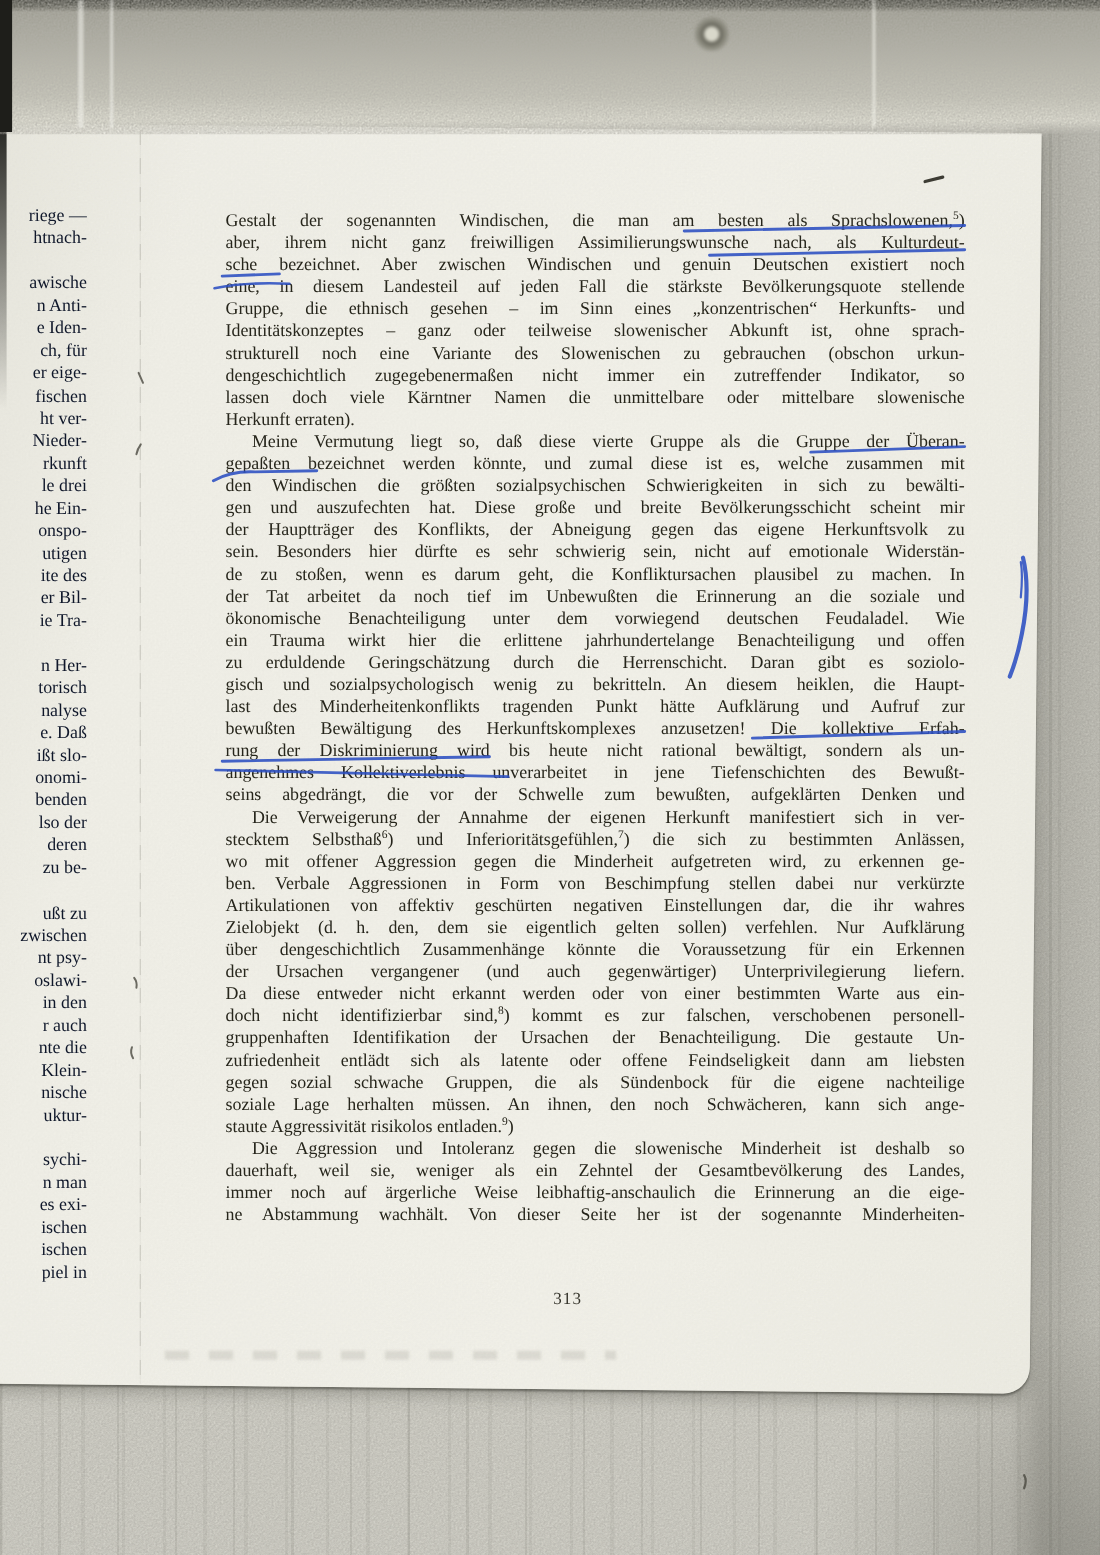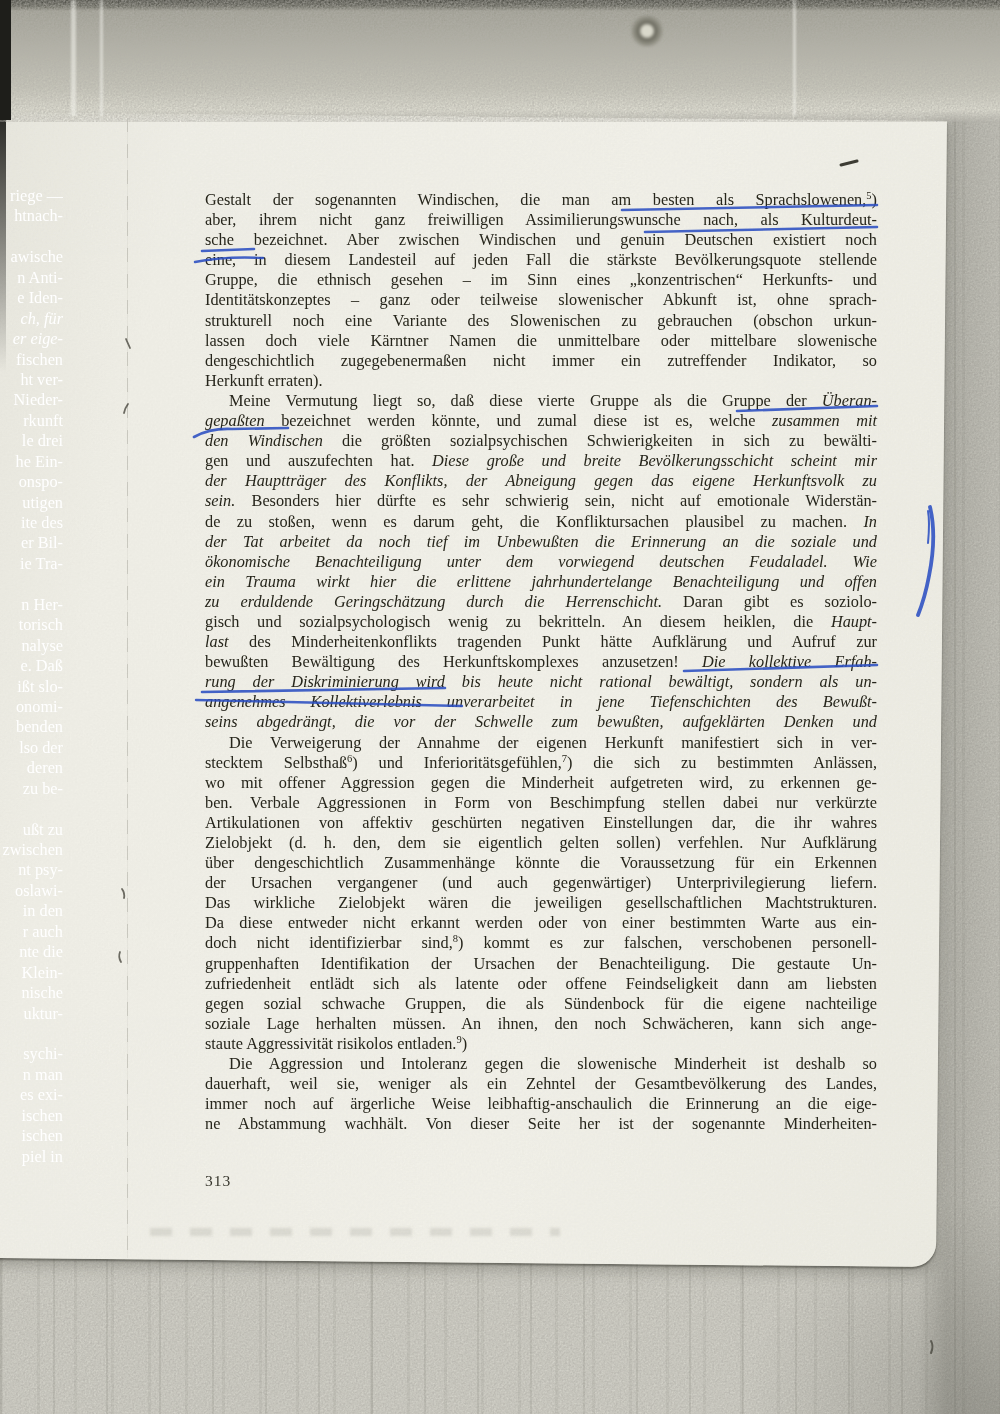--- a/index.html
+++ b/index.html
@@ -34,30 +34,30 @@
      background:linear-gradient(180deg,#45453e 0,#5d5d54 6px,#9d9c91 11px,#b2b1a6 48px,#c9c8bc 88px,#e2e1d5 110px,rgba(226,225,213,0) 122px);}
   .band-top .noise-svg{height:122px;opacity:.8;}
   .band-corner-left{position:absolute;left:0;top:0;width:11px;height:120px;background:#1e1e1a;filter:blur(.5px);}
   .crease{position:absolute;top:0;height:116px;background:rgba(250,250,244,.5);filter:blur(1px);}
   .crease.c1{left:71px;width:5px;}
   .crease.c2{left:100px;width:3px;}
   .crease.c3{left:793px;width:3px;}
   .ring-smudge{position:absolute;left:631px;top:15px;width:32px;height:32px;filter:blur(1px);
      background:radial-gradient(circle,#d9d8cb 0 22%,#6f6e63 38%,#8a897d 55%,rgba(138,137,125,0) 75%);}
   
-  .left-col{position:absolute;left:0;top:186px;width:63px;color:#ffffff;}
+  .left-col{position:absolute;left:16px;top:186px;width:63px;color:#0f172a;}
   .fl{height:20.45px;line-height:20.45px;font-size:16.3px;text-align:right;white-space:nowrap;overflow:hidden;}
   .main-text{position:absolute;left:205px;top:190px;width:672px;color:#26251b;}
   .tl{height:20.1px;line-height:20.1px;font-size:16.3px;white-space:normal;
       text-align:justify;text-align-last:justify;}
   .tl.fin{text-align-last:left;}
   .tl.ind{text-indent:24px;}
-  .it{font-style:italic;}
+  .it{}
   sup{font-size:10.5px;line-height:0;vertical-align:6px;}
-  .page-num{position:absolute;left:205px;top:1172px;width:622px;text-align:left;
+  .page-num{position:absolute;left:205px;top:1172px;width:622px;text-align:center;
       font-size:15.5px;letter-spacing:1px;color:#35342b;}
   
   .anno{position:absolute;left:0;top:0;width:1000px;height:1414px;pointer-events:none;}
   .pen{stroke:var(--ink,#2b4ec2);stroke-linecap:round;fill:none;opacity:.88;}
   .pencil{stroke:#4a4940;stroke-linecap:round;fill:none;opacity:.8;}
   .darkmark{stroke:#3d3c34;stroke-linecap:round;fill:none;}
 </style>
 </head>
 <body>
 
@@ -139,22 +139,22 @@
       <div class="fl"><span>piel in</span></div>
     </div>
   <div class="main-text">
       <div class="tl"><span>Gestalt der sogenannten Windischen, die man am besten als Sprachslowenen,</span><sup>5</sup><span>)</span></div>
       <div class="tl"><span>aber, ihrem nicht ganz freiwilligen Assimilierungswunsche nach, als Kulturdeut-</span></div>
       <div class="tl"><span>sche bezeichnet. Aber zwischen Windischen und genuin Deutschen existiert noch</span></div>
       <div class="tl"><span>eine, in diesem Landesteil auf jeden Fall die stärkste Bevölkerungsquote stellende</span></div>
       <div class="tl"><span>Gruppe, die ethnisch gesehen – im Sinn eines „konzentrischen“ Herkunfts- und</span></div>
       <div class="tl"><span>Identitätskonzeptes – ganz oder teilweise slowenischer Abkunft ist, ohne sprach-</span></div>
       <div class="tl"><span>strukturell noch eine Variante des Slowenischen zu gebrauchen (obschon urkun-</span></div>
+      <div class="tl"><span>dengeschichtlich zugegebenermaßen nicht immer ein zutreffender Indikator, so</span></div>
       <div class="tl"><span>lassen doch viele Kärntner Namen die unmittelbare oder mittelbare slowenische</span></div>
-      <div class="tl"><span>dengeschichtlich zugegebenermaßen nicht immer ein zutreffender Indikator, so</span></div>
       <div class="tl fin"><span>Herkunft erraten).</span></div>
       <div class="tl ind"><span>Meine Vermutung liegt so, daß diese vierte Gruppe als die Gruppe der </span><span class="it">Überan-</span></div>
       <div class="tl"><span class="it">gepaßten </span><span>bezeichnet werden könnte, und zumal diese ist es, welche </span><span class="it">zusammen mit</span></div>
       <div class="tl"><span class="it">den Windischen </span><span>die größten sozialpsychischen Schwierigkeiten in sich zu bewälti-</span></div>
       <div class="tl"><span>gen und auszufechten hat. </span><span class="it">Diese große und breite Bevölkerungsschicht scheint mir</span></div>
       <div class="tl"><span class="it">der Hauptträger des Konflikts, der Abneigung gegen das eigene Herkunftsvolk zu</span></div>
       <div class="tl"><span class="it">sein. </span><span>Besonders hier dürfte es sehr schwierig sein, nicht auf emotionale Widerstän-</span></div>
       <div class="tl"><span>de zu stoßen, wenn es darum geht, die Konfliktursachen plausibel zu machen. </span><span class="it">In</span></div>
       <div class="tl"><span class="it">der Tat arbeitet da noch tief im Unbewußten die Erinnerung an die soziale und</span></div>
       <div class="tl"><span class="it">ökonomische Benachteiligung unter dem vorwiegend deutschen Feudaladel. Wie</span></div>
@@ -167,21 +167,20 @@
       <div class="tl"><span class="it">angenehmes Kollektiverlebnis unverarbeitet in jene Tiefenschichten des Bewußt-</span></div>
       <div class="tl"><span class="it">seins abgedrängt, die vor der Schwelle zum bewußten, aufgeklärten Denken und</span></div>
       <div class="tl ind"><span>Die Verweigerung der Annahme der eigenen Herkunft manifestiert sich in ver-</span></div>
       <div class="tl"><span>stecktem Selbsthaß</span><sup>6</sup><span>) und Inferioritätsgefühlen,</span><sup>7</sup><span>) die sich zu bestimmten Anlässen,</span></div>
       <div class="tl"><span>wo mit offener Aggression gegen die Minderheit aufgetreten wird, zu erkennen ge-</span></div>
       <div class="tl"><span>ben. Verbale Aggressionen in Form von Beschimpfung stellen dabei nur verkürzte</span></div>
       <div class="tl"><span>Artikulationen von affektiv geschürten negativen Einstellungen dar, die ihr wahres</span></div>
       <div class="tl"><span>Zielobjekt (d. h. den, dem sie eigentlich gelten sollen) verfehlen. Nur Aufklärung</span></div>
       <div class="tl"><span>über dengeschichtlich Zusammenhänge könnte die Voraussetzung für ein Erkennen</span></div>
       <div class="tl"><span>der Ursachen vergangener (und auch gegenwärtiger) Unterprivilegierung liefern.</span></div>
-      <div class="tl"><span>Das wirkliche Zielobjekt wären die jeweiligen gesellschaftlichen Machtstrukturen.</span></div>
       <div class="tl"><span>Da diese entweder nicht erkannt werden oder von einer bestimmten Warte aus ein-</span></div>
       <div class="tl"><span>doch nicht identifizierbar sind,</span><sup>8</sup><span>) kommt es zur falschen, verschobenen personell-</span></div>
       <div class="tl"><span>gruppenhaften Identifikation der Ursachen der Benachteiligung. Die gestaute Un-</span></div>
       <div class="tl"><span>zufriedenheit entlädt sich als latente oder offene Feindseligkeit dann am liebsten</span></div>
       <div class="tl"><span>gegen sozial schwache Gruppen, die als Sündenbock für die eigene nachteilige</span></div>
       <div class="tl"><span>soziale Lage herhalten müssen. An ihnen, den noch Schwächeren, kann sich ange-</span></div>
       <div class="tl fin"><span>staute Aggressivität risikolos entladen.</span><sup>9</sup><span>)</span></div>
       <div class="tl ind"><span>Die Aggression und Intoleranz gegen die slowenische Minderheit ist deshalb so</span></div>
       <div class="tl"><span>dauerhaft, weil sie, weniger als ein Zehntel der Gesamtbevölkerung des Landes,</span></div>
       <div class="tl"><span>immer noch auf ärgerliche Weise leibhaftig-anschaulich die Erinnerung an die eige-</span></div>

